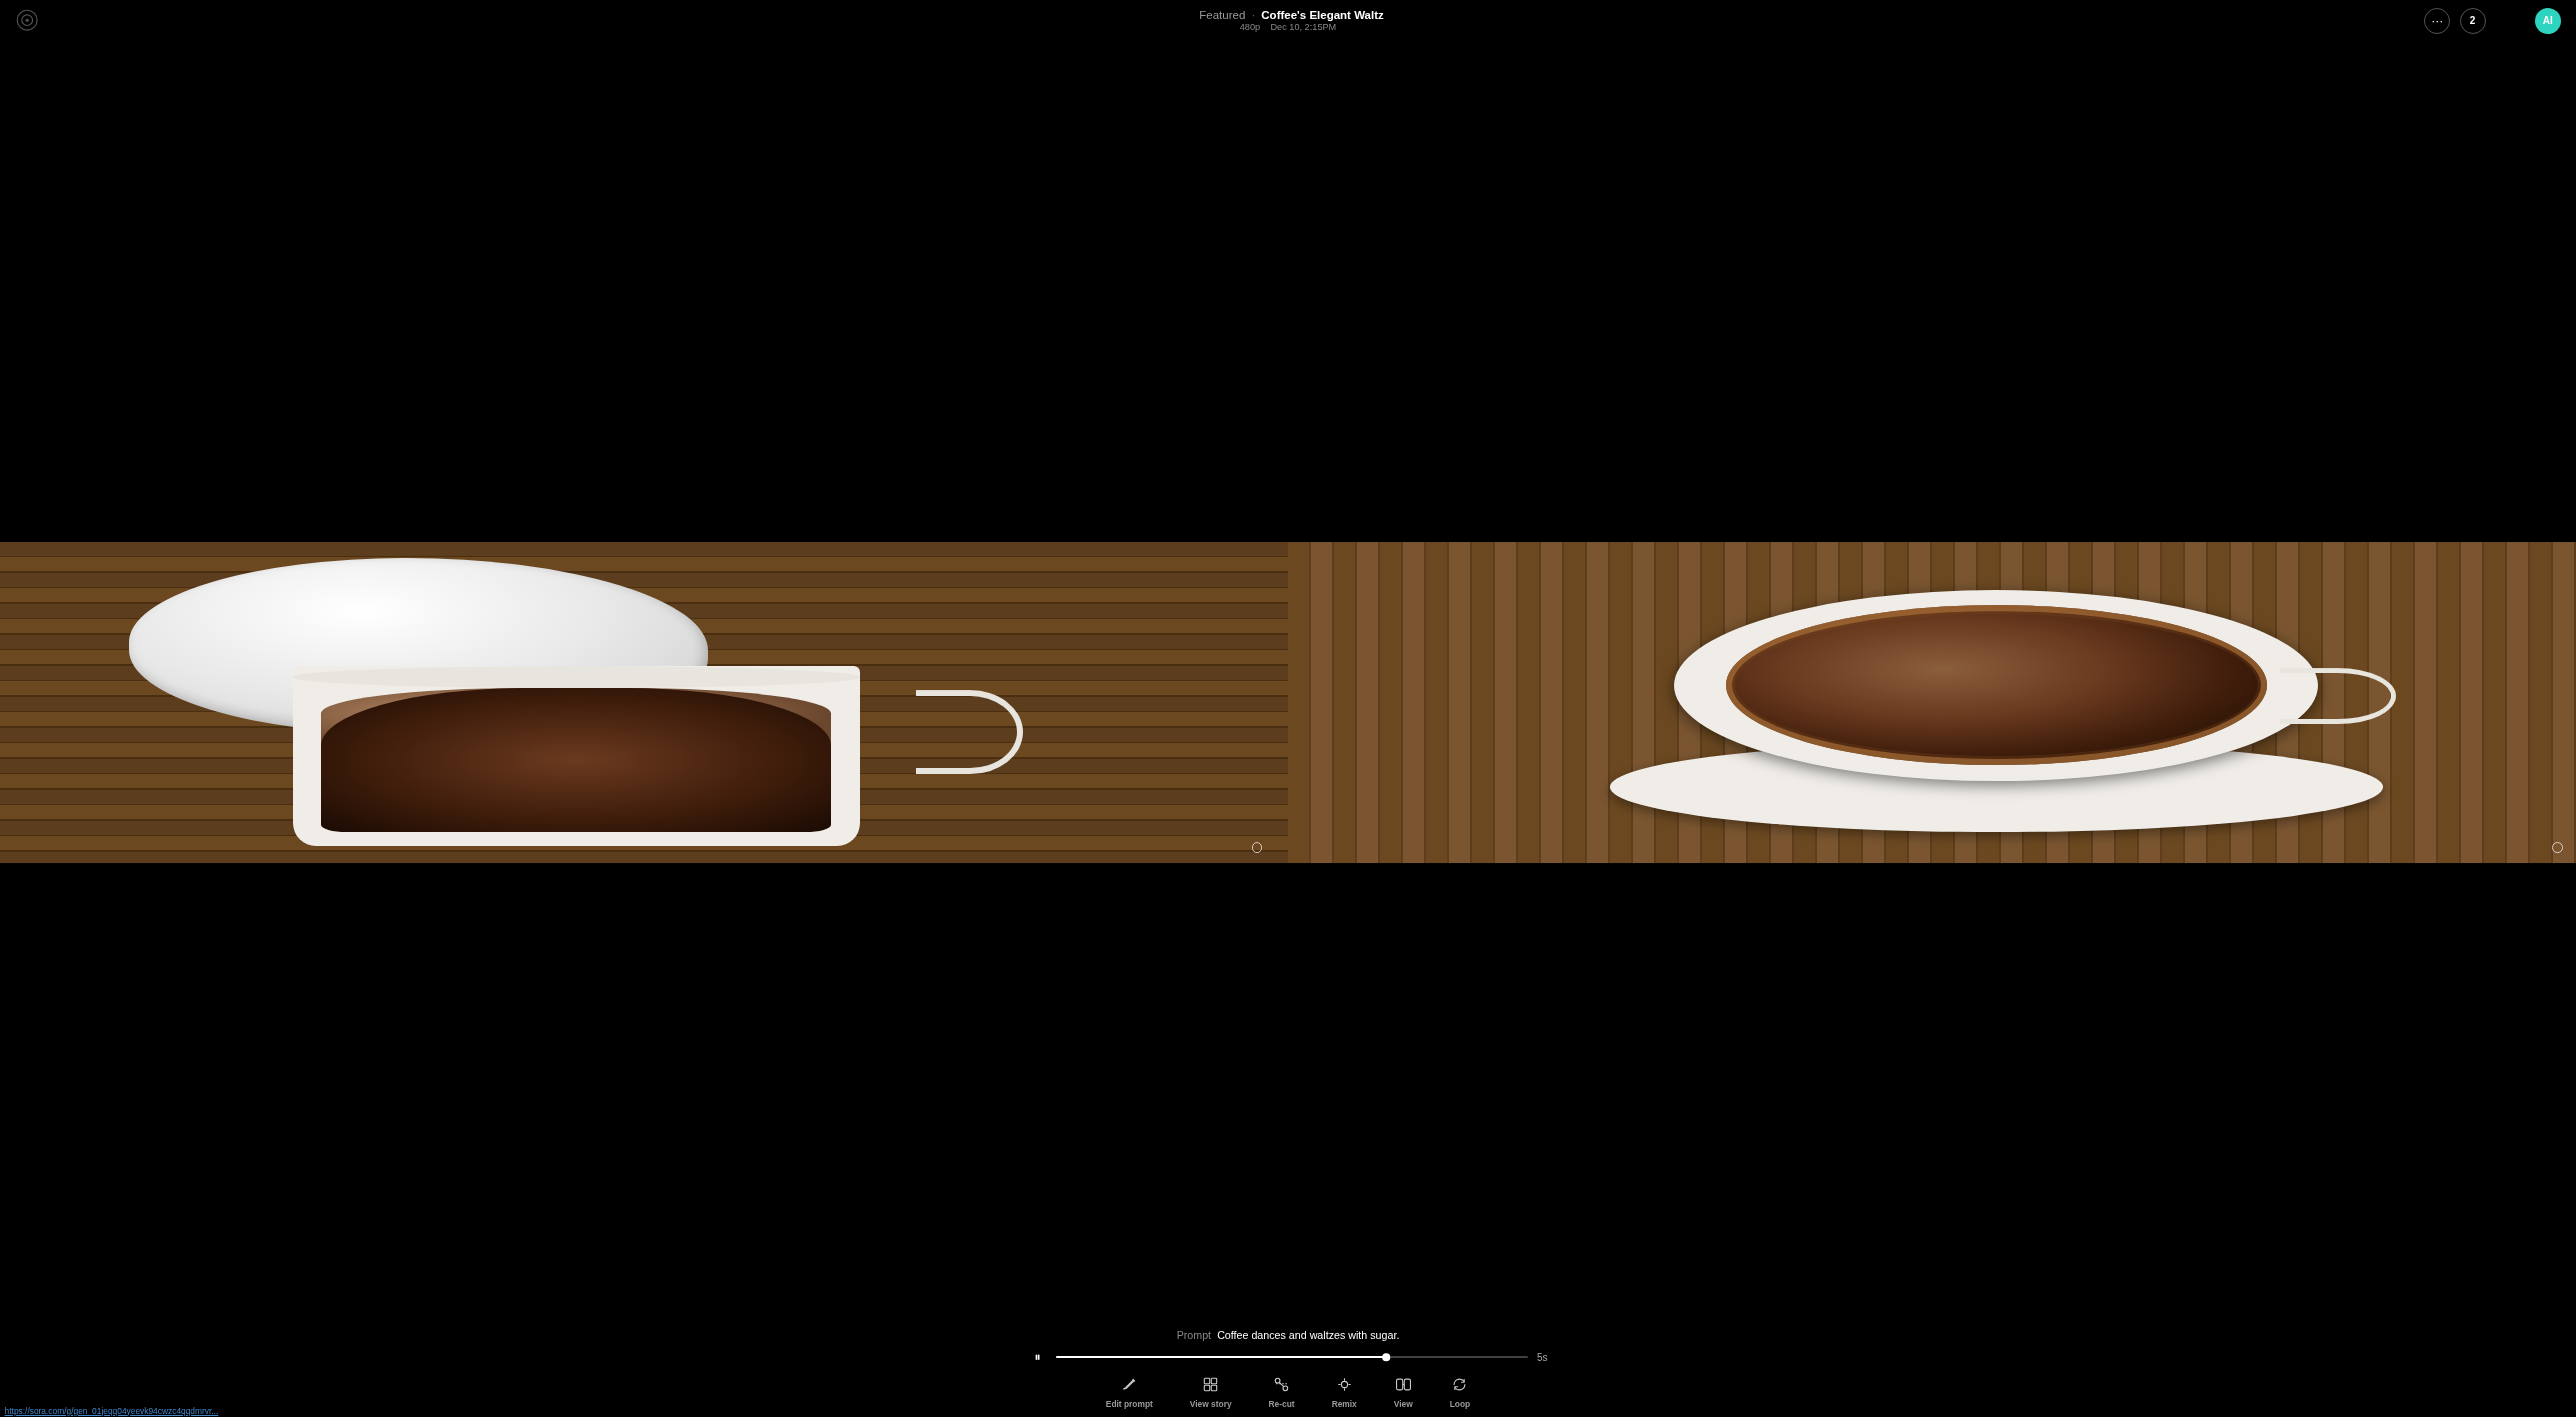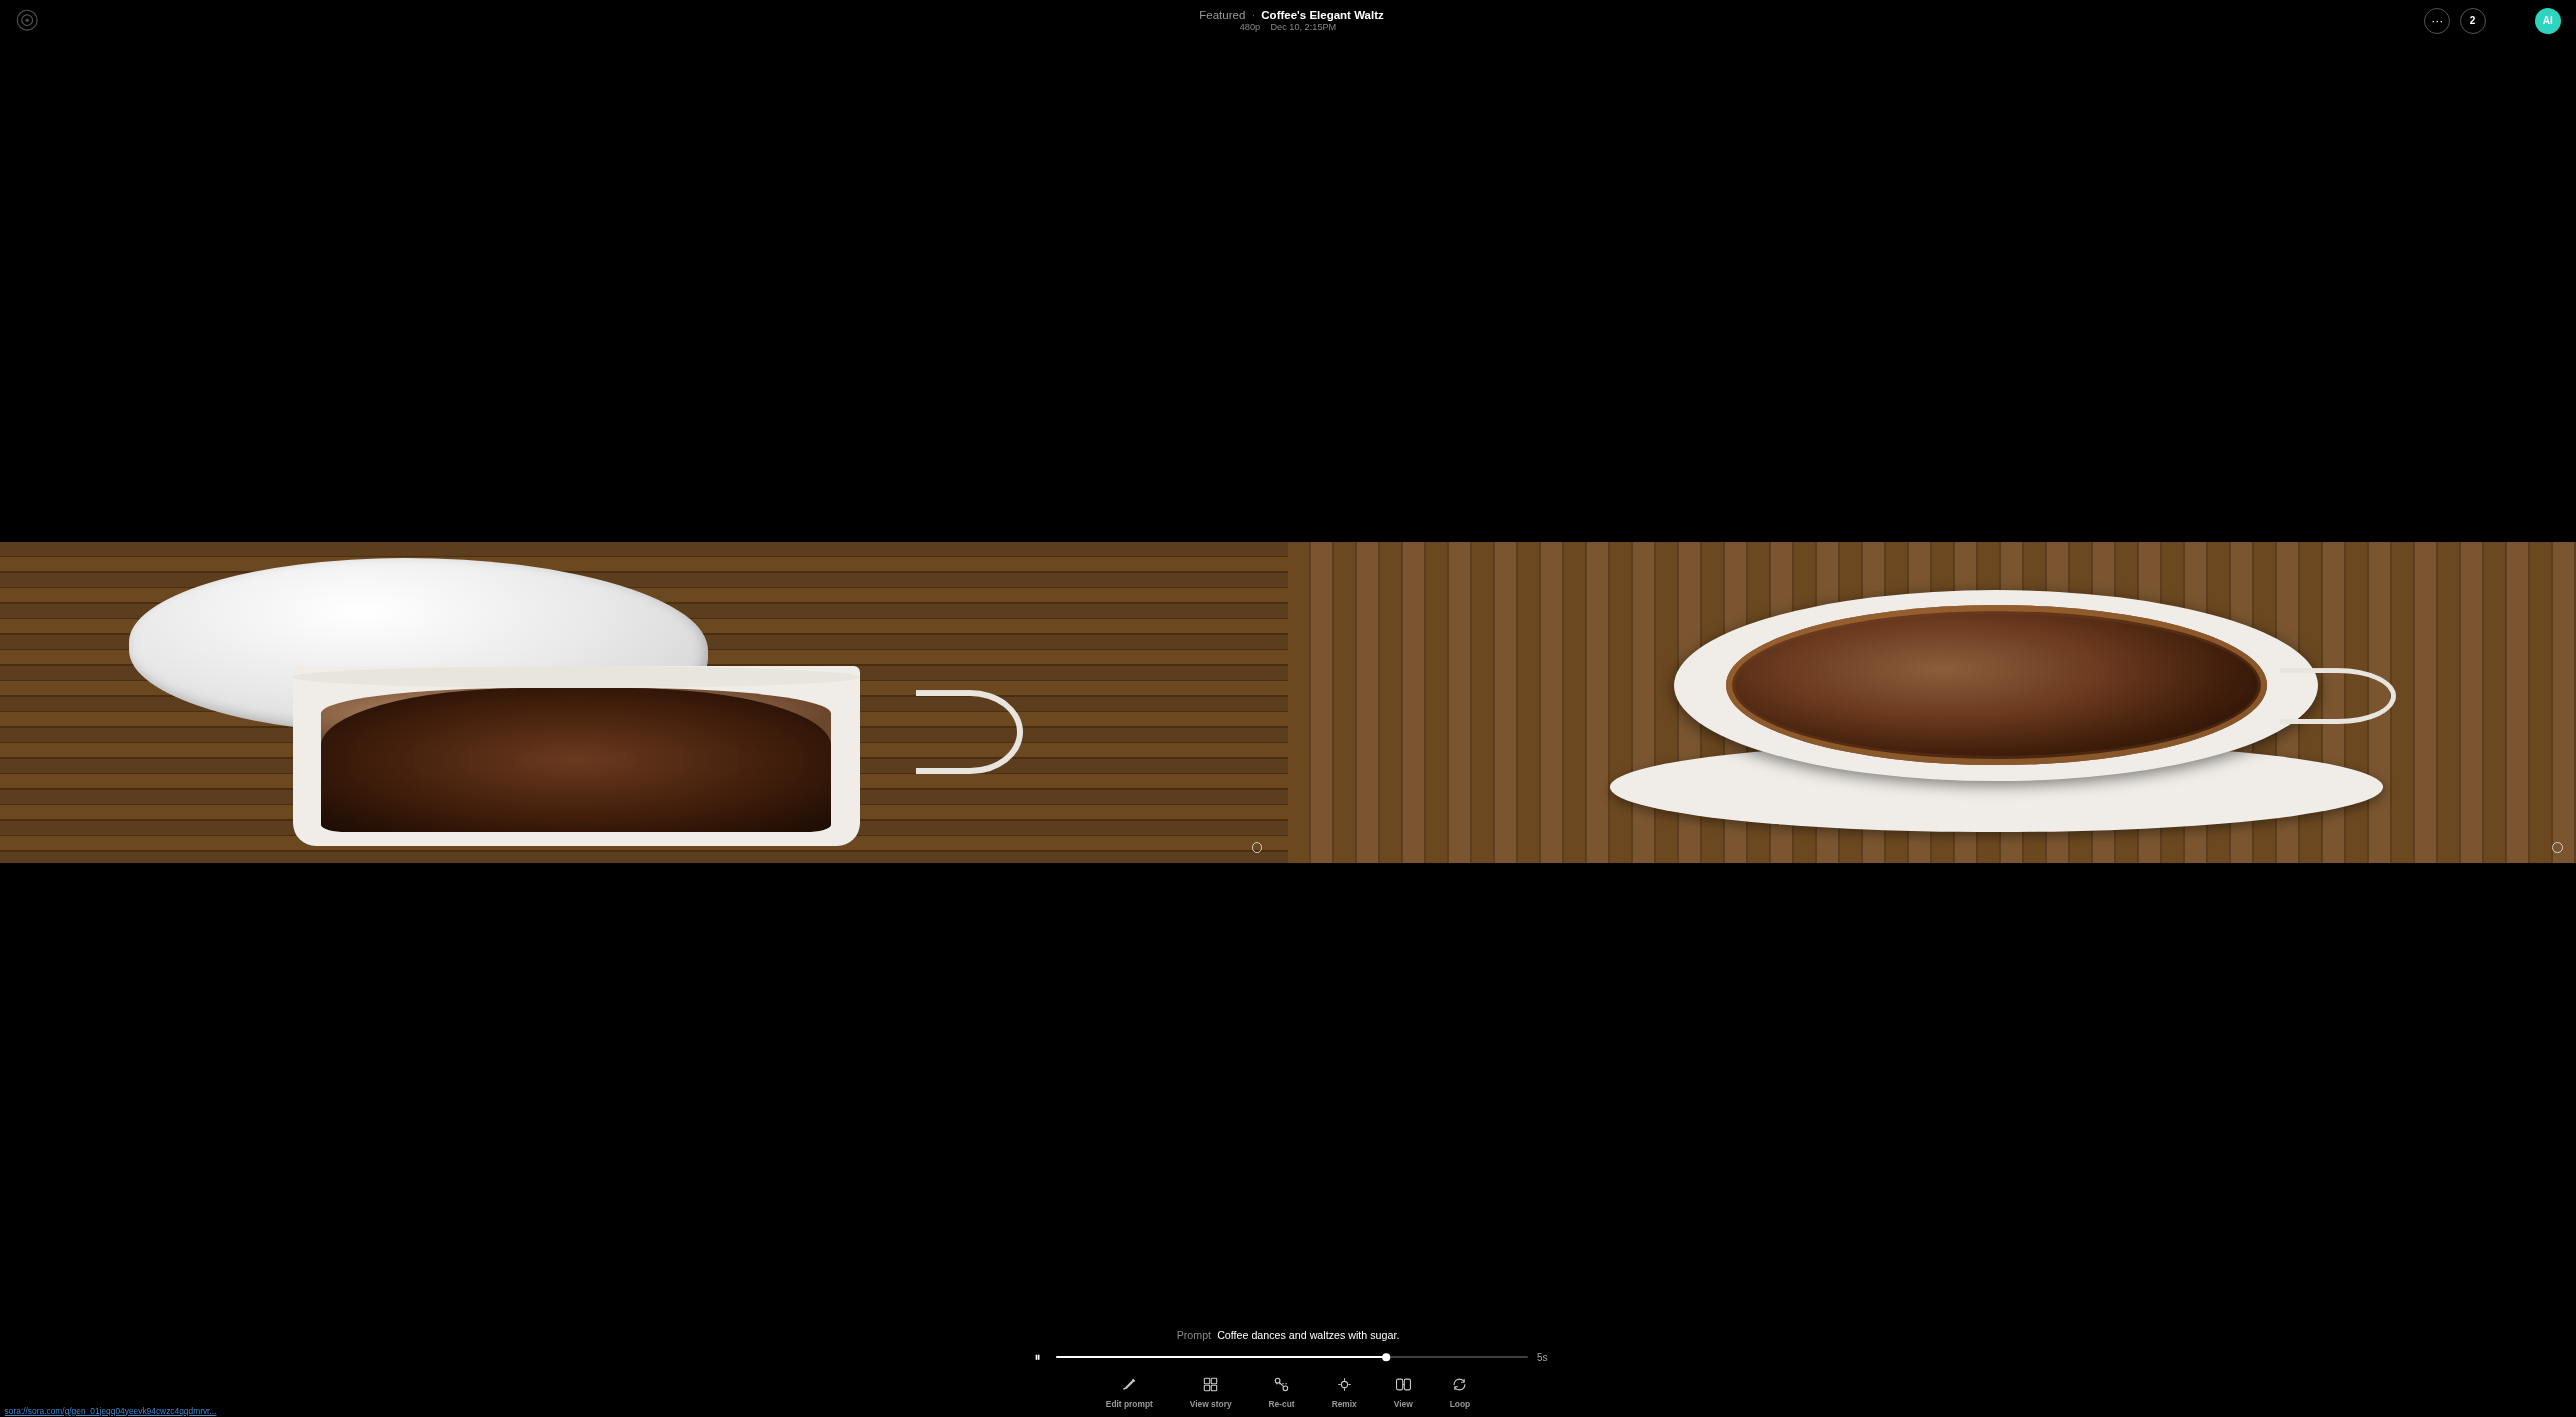--- a/index.html
+++ b/index.html
@@ -655,15 +655,15 @@
           <polyline points="5,18 5,14 9,14" stroke="#ccc" stroke-width="1.4" stroke-linejoin="round"></polyline>
         </svg>
       </span>
       <span class="tool-label">Loop</span>
     </div>
 
   </div>
 </div>
 
 <div class="url-bar">
-  <span>sora://sora.com/g/gen_01jeqq04yeevk94cwzc4qqdmrvr...</span>
+  <span>https://sora.com/g/gen_01jeqq04yeevk94cwzc4qqdmrvr...</span>
 </div>
 
 
 </body></html>

